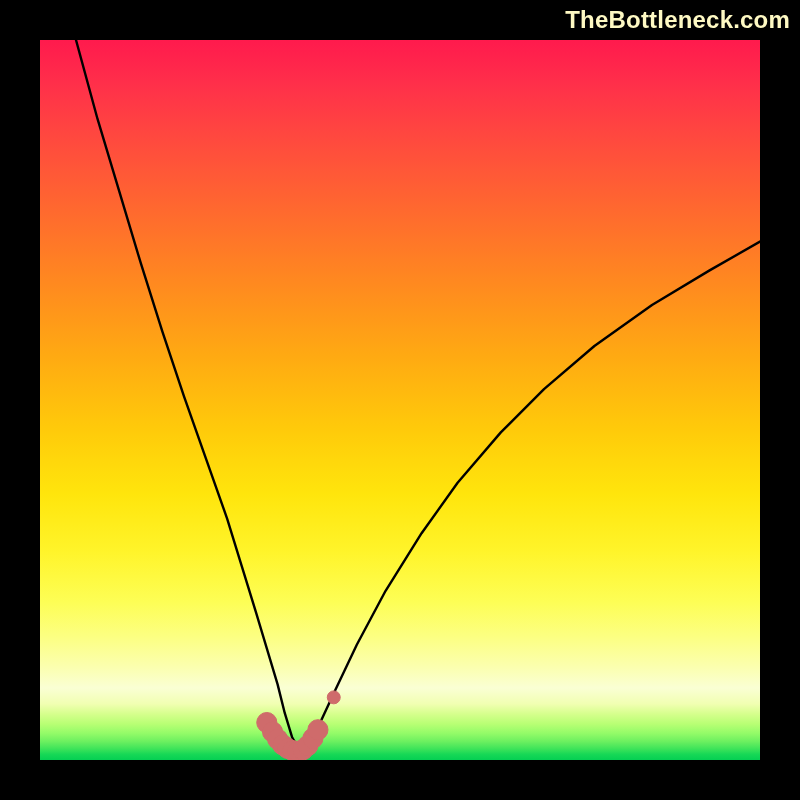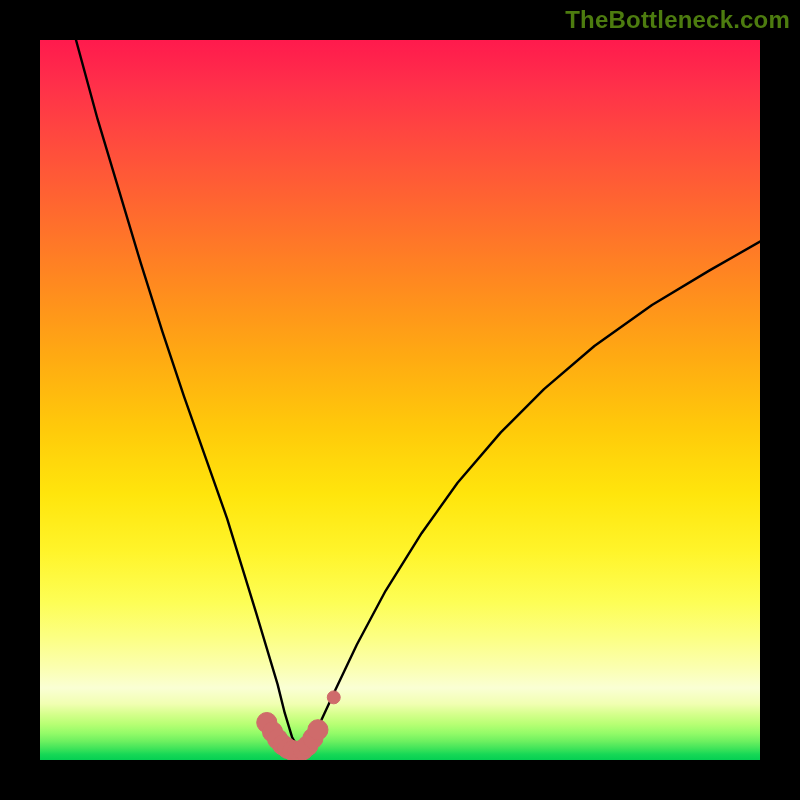--- a/index.html
+++ b/index.html
@@ -65,21 +65,21 @@
     width: 720px;
     height: 720px;
   }
   .watermark {
     position: absolute;
     top: 6px;
     right: 10px;
     font-family: Arial, Helvetica, sans-serif;
     font-size: 24px;
     font-weight: 600;
-    color: #4d7c0f;
+    color: #fef9c3;
     letter-spacing: 0.2px;
     user-select: none;
   }
 </style>
 </head>
 <body>
 
 <div class="frame">
   <div class="plot-area">
     <div class="gradient-bg"></div>

